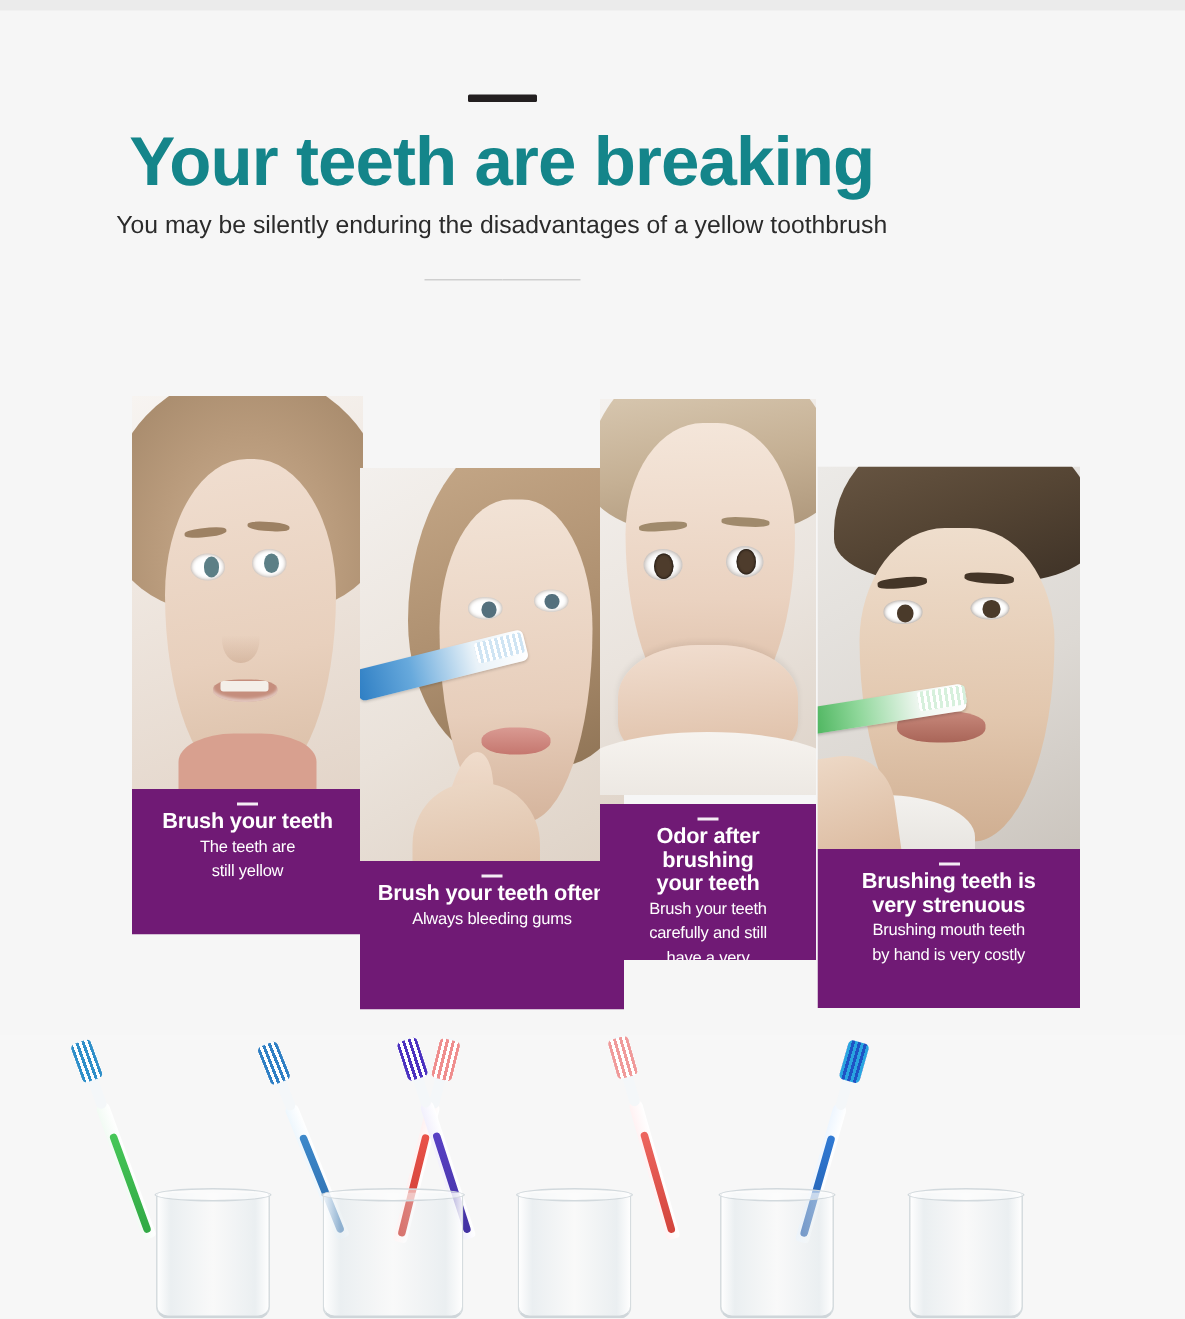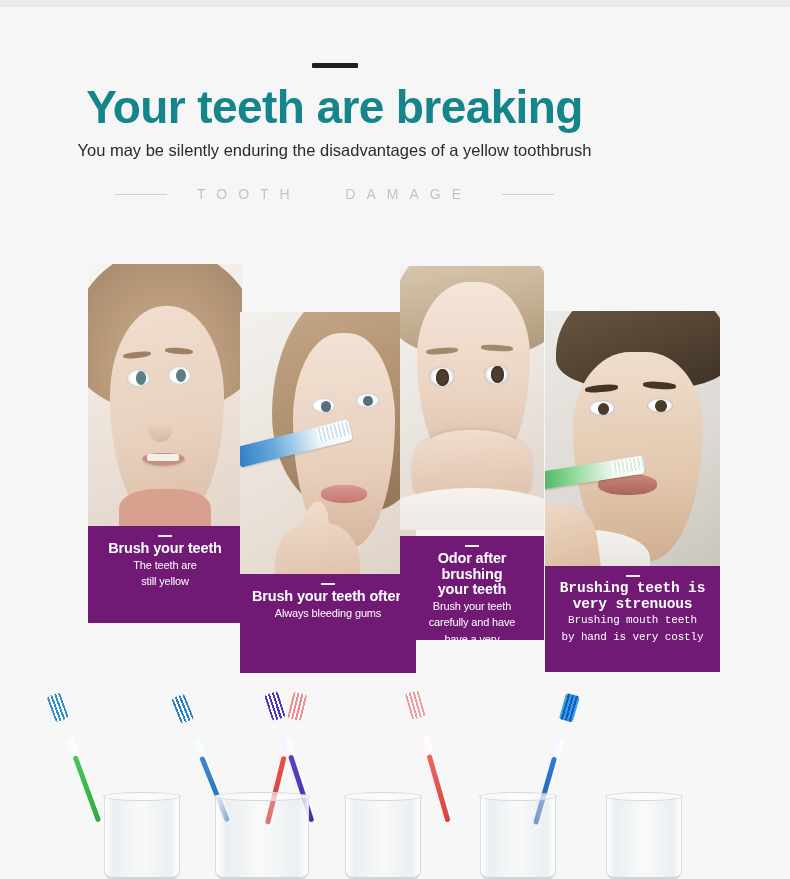--- a/index.html
+++ b/index.html
@@ -75,21 +75,21 @@
   #card2{left:240px;top:312px;width:176px;height:361px;}
   #card2 .photo{height:262px;}
   #card2 .caption{height:99px;}
 
   #card3{left:400px;top:266px;width:144px;height:374px;}
   #card3 .photo{height:264px;}
   #card3 .caption{height:104px;}
 
   #card4{left:545px;top:311px;width:175px;height:361px;}
   #card4 .photo{height:255px;}
-  #card4 .caption{height:106px;font-family:Liberation Mono, monospace;}
+  #card4 .caption{height:106px;}
 
   
   .portrait{position:absolute;inset:0;}
 
   
   .p1{background:linear-gradient(160deg,#f7f4f1 0%,#efe7e0 40%,#e3d5c9 100%);}
   .p1 .hair{position:absolute;left:-12%;top:-6%;width:124%;height:62%;
     background:radial-gradient(ellipse at 50% 75%,#cdb193 0%,#b99b7c 45%,#9d8163 100%);
     border-radius:50% 50% 44% 44%/62% 62% 40% 40%;}
   .p1 .face{position:absolute;left:14%;top:16%;width:74%;height:82%;
@@ -239,21 +239,20 @@
 <div class="page">
 
   <div class="top-strip"></div>
 
   <div class="header">
     <div class="title-dash"></div>
     <h1 class="main-title">Your teeth are breaking</h1>
     <p class="subtitle">You may be silently enduring the disadvantages of a yellow toothbrush</p>
     <div class="eyebrow-row">
       <span class="eyebrow-line"></span>
-      <span class="eyebrow-text">TOOTH   DAMAGE</span>
       <span class="eyebrow-line"></span>
     </div>
   </div>
 
   <div class="cards">
 
     <div class="card" id="card1">
       <div class="photo">
         <div class="portrait p1">
           <div class="hair"></div>
@@ -314,21 +313,21 @@
             <div class="iris r"></div>
           <div class="hand"></div>
             <div class="shoulder"></div>
         </div>
       </div>
       <div class="caption">
         <div class="cap-dash"></div>
         <div class="cap-title">Odor after brushing</div>
         <div class="cap-title">your teeth</div>
         <div class="cap-sub">Brush your teeth</div>
-        <div class="cap-sub">carefully and have</div>
+        <div class="cap-sub">carefully and still</div>
         <div class="cap-sub">have a very</div>
       </div>
     </div>
 
     <div class="card" id="card4">
       <div class="photo">
         <div class="portrait p4">
           <div class="hair"></div>
             <div class="face"></div>
           <div class="brow l"></div>

